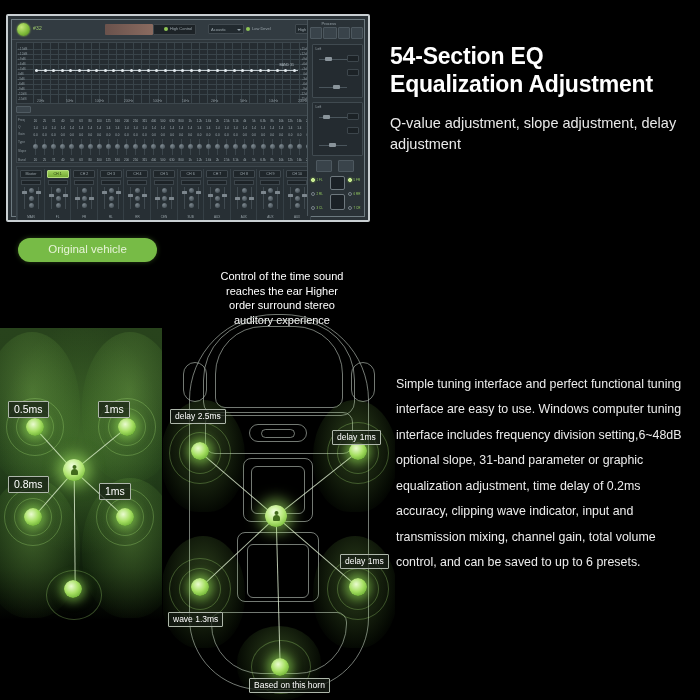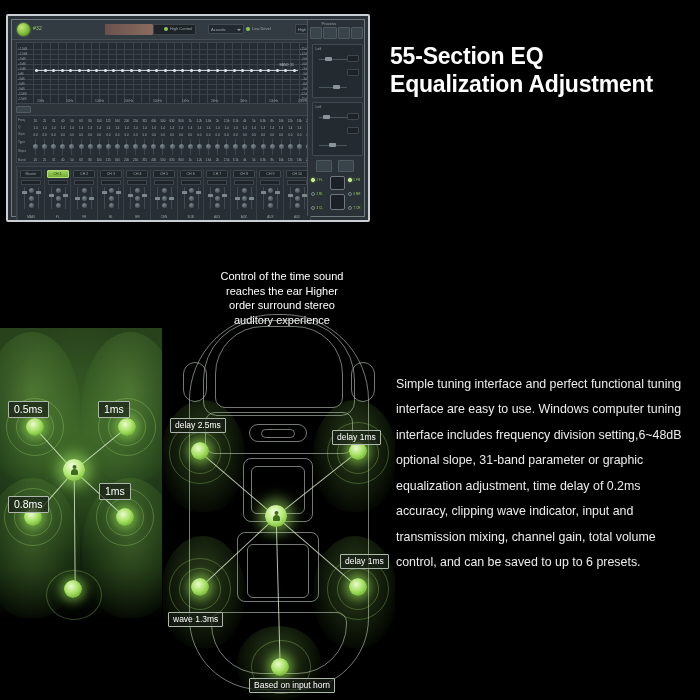--- a/index.html
+++ b/index.html
@@ -918,26 +918,28 @@
             <div class="spk-dot" style="left: 40px; top: 186px;"></div>
             <div class="spk-txt" style="left: 46px; top: 186px;">7 CR</div>
             <div class="spk-dot" style="left: 40px; top: 200px;"></div>
             <div class="spk-txt" style="left: 46px; top: 200px;">8 SW</div>
           </div>
       </div>
     </div>
   </div>
 
   <div class="title-wrap">
-    <div class="title">55-Section EQ</div>
+    <div class="title">54-Section EQ</div>
     <div class="title">Equalization Adjustment</div>
   </div>
+  <div class="subtitle">Q-value adjustment, slope adjustment, delay adjustment</div>
 
   <div class="body-copy">Simple tuning interface and perfect functional tuning interface are easy to use. Windows computer tuning interface includes frequency division setting,6~48dB optional slope, 31-band parameter or graphic equalization adjustment, time delay of 0.2ms accuracy, clipping wave indicator, input and transmission mixing, channel gain, total volume control, and can be saved to up to 6 presets.</div>
 
+  <div class="pill p1">Original vehicle</div>
 
   <div class="cap c2">Control of the time sound reaches the ear Higher order surround stereo auditory experience</div>
 
   <div class="diagram-left">
     <div class="leaf" style="left:-16px;top:4px;width:96px;height:150px;"></div>
     <div class="leaf" style="left:82px;top:4px;width:96px;height:150px;"></div>
     <div class="leaf" style="left:-16px;top:150px;width:96px;height:140px;"></div>
     <div class="leaf" style="left:82px;top:150px;width:96px;height:140px;"></div>
 
     <div class="ring-wave" style="left:6px;top:70px;width:58px;height:58px;"></div>
@@ -962,21 +964,21 @@
     <div class="node" style="left:118px;top:90px"></div>
     <div class="node" style="left:24px;top:180px"></div>
     <div class="node" style="left:116px;top:180px"></div>
     <div class="node" style="left:64px;top:252px"></div>
     <div class="node center" style="left:63px;top:131px">
       <span class="person"></span>
     </div>
   </div>
   <div class="tag" style="left:8px;top:401px">0.5ms</div>
   <div class="tag" style="left:98px;top:401px">1ms</div>
-  <div class="tag" style="left:8px;top:496px">0.8ms</div>
+  <div class="tag" style="left:8px;top:476px">0.8ms</div>
   <div class="tag" style="left:99px;top:483px">1ms</div>
 
   <div class="diagram-right">
 
     <div class="car-line" style="left:26px;top:14px;width:180px;height:376px;border-radius:86px 86px 72px 72px;"></div>
     <div class="car-line" style="left:40px;top:20px;width:152px;height:96px;border-radius:60px 60px 14px 14px;"></div>
     <div class="car-line" style="left:52px;top:26px;width:128px;height:82px;border-radius:48px 48px 10px 10px;"></div>
     <div class="car-line" style="left:20px;top:62px;width:24px;height:40px;border-radius:12px;"></div>
     <div class="car-line" style="left:188px;top:62px;width:24px;height:40px;border-radius:12px;"></div>
     <div class="car-line" style="left:42px;top:112px;width:148px;height:42px;border-radius:10px;"></div>
@@ -1014,19 +1016,19 @@
 
     <div class="node" style="left:28px;top:142px"></div>
     <div class="node" style="left:186px;top:142px"></div>
     <div class="node" style="left:28px;top:278px"></div>
     <div class="node" style="left:186px;top:278px"></div>
     <div class="node" style="left:108px;top:358px"></div>
     <div class="node center" style="left:102px;top:205px">
       <span class="person"></span>
     </div>
   </div>
-  <div class="tag sm" style="left:170px;top:418px">delay 2.5ms</div>
+  <div class="tag sm" style="left:170px;top:409px">delay 2.5ms</div>
   <div class="tag sm" style="left:332px;top:430px">delay 1ms</div>
   <div class="tag sm" style="left:340px;top:554px">delay 1ms</div>
   <div class="tag sm" style="left:168px;top:612px">wave 1.3ms</div>
-  <div class="tag sm" style="left:249px;top:678px">Based on input horn</div>
+  <div class="tag sm" style="left:249px;top:678px">Based on this horn</div>
 
 </div>
 
 </body></html>

